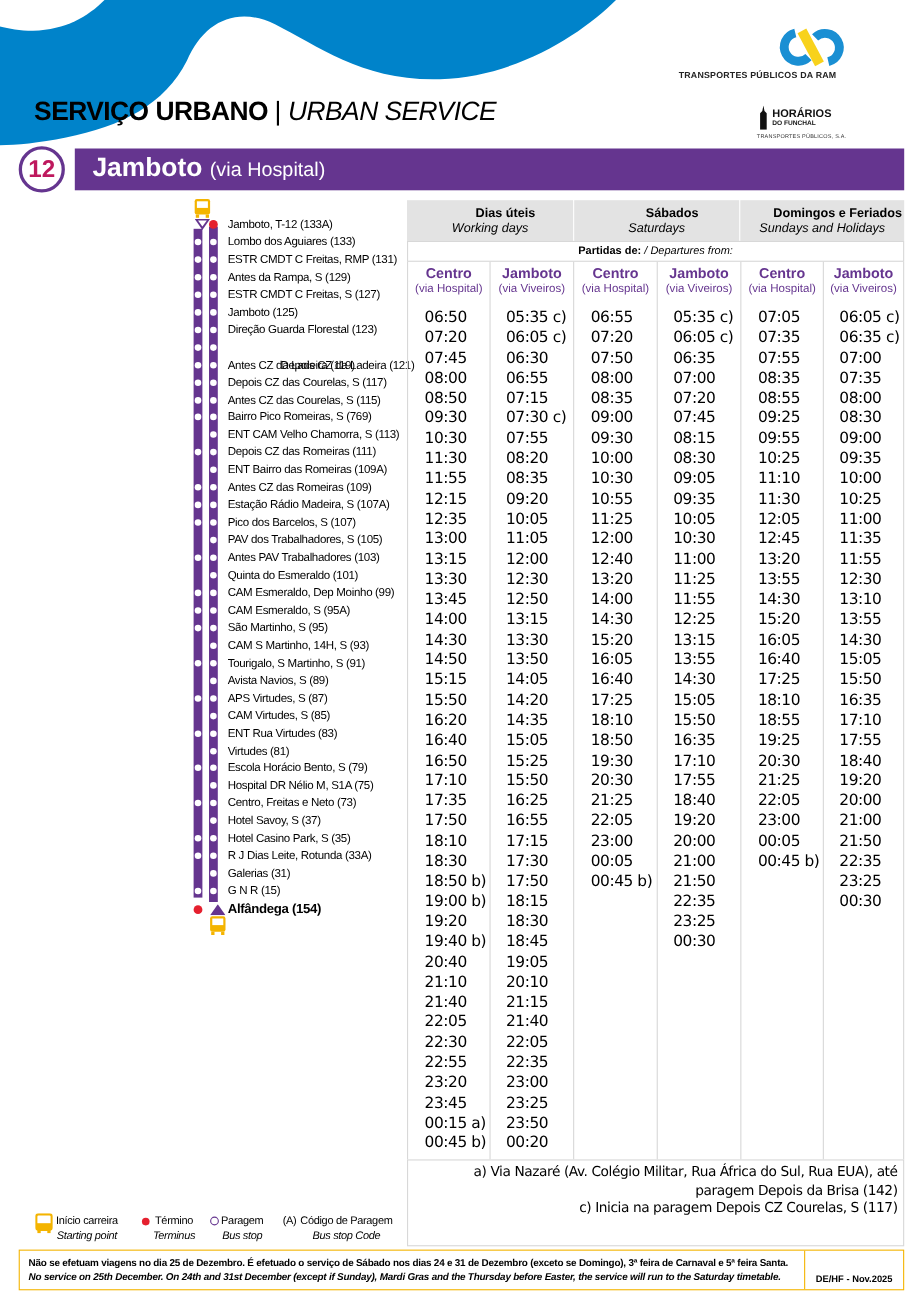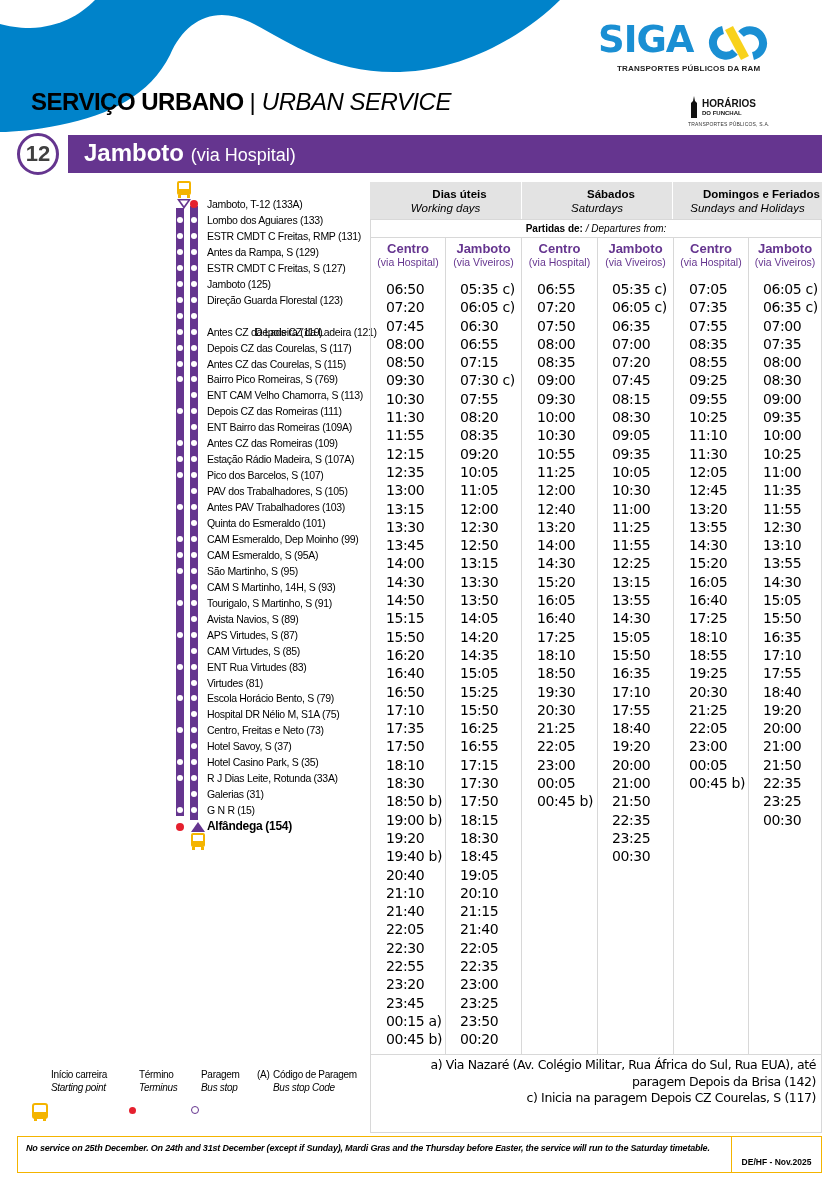--- a/index.html
+++ b/index.html
@@ -21,21 +21,21 @@
   .h-sub { position: absolute; left: 14px; top: 14px; font-size: 6px; font-weight: bold; color: #111; }
   .h-sub2 { position: absolute; left: 0; top: 25px; font-size: 5px; color: #333; letter-spacing: 0.2px; }
 
   .title-line { position: absolute; left: 31px; top: 88px; font-size: 24px; white-space: nowrap; font-family: "Liberation Sans", sans-serif; }
   .title-line .pt { font-weight: bold; letter-spacing: -0.5px; }
   .title-line .sep { margin: 0 6px; font-weight: normal; }
   .title-line .en { font-style: italic; letter-spacing: -0.5px; }
 
   
   .route-bar { position: absolute; left: 68px; top: 135px; width: 754px; height: 38px; background: #65358f; }
-  .route-circle { position: absolute; left: 17px; top: 133px; width: 42px; height: 42px; border: 3px solid #65358f; border-radius: 50%; background: #fff; box-sizing: border-box; text-align: center; line-height: 36px; color: #404040; font-weight: bold; font-size: 22px; }
+  .route-circle { position: absolute; left: 17px; top: 133px; width: 42px; height: 42px; border: 3px solid #65358f; border-radius: 50%; background: #fff; box-sizing: border-box; text-align: center; line-height: 36px; color: #be185d; font-weight: bold; font-size: 22px; }
   .route-name { position: absolute; left: 84px; top: 139px; color: #fff; font-size: 24px; font-weight: bold; white-space: nowrap; }
   .route-via { font-weight: normal; font-size: 18px; }
 
   
   .stops { position: absolute; left: 0; top: 0; }
   .stop-left, .stop-right { position: absolute; font-size: 10.5px; white-space: nowrap; line-height: 14px; letter-spacing: -0.3px; }
   .stop-right { left: 207px; }
   .stop-left.bold, .stop-right.bold { font-weight: bold; font-size: 12px; }
   .line-bar { position: absolute; width: 8px; background: #65358f; }
   .dot { position: absolute; width: 6px; height: 6px; border-radius: 50%; background: #fff; }
@@ -52,41 +52,40 @@
   .col { position: absolute; top: 56px; height: 1000px; border-left: 1px solid #d8d8d8; box-sizing: border-box; }
   .col-last { border-right: 1px solid #d8d8d8; }
   .col-head { text-align: center; color: #65358f; padding-top: 4px; }
   .col-head .dest { font-weight: bold; font-size: 13px; line-height: 14px; display: block; }
   .col-head .via { font-size: 10.5px; line-height: 13px; display: block; }
   .times { position: absolute; top: 42px; font-size: 14px; line-height: 18.3px; font-family: "DejaVu Sans", sans-serif; letter-spacing: -0.4px; }
 
   .notes { position: absolute; left: 370px; top: 1054px; width: 452px; height: 79px; border: 1px solid #d8d8d8; box-sizing: border-box; padding: 2px 5px; font-size: 12.5px; line-height: 16.5px; font-family: "DejaVu Sans", sans-serif; letter-spacing: -0.4px; text-align: right; }
 
   
-  .legend { position: absolute; top: 1068px; font-size: 10px; line-height: 13px; letter-spacing: -0.3px; }
+  .legend { position: absolute; top: 1104px; font-size: 10px; line-height: 13px; letter-spacing: -0.3px; text-align: center; }
   .legend .en { font-style: italic; display: block; }
   .legend .pt { display: block; }
 
   
   .footer { position: absolute; left: 17px; top: 1136px; width: 805px; height: 37px; border: 1px solid #f4b400; box-sizing: border-box; }
   .footer-text { position: absolute; left: 8px; top: 5px; font-size: 9px; line-height: 13px; letter-spacing: -0.2px; }
   .footer-text .pt { font-weight: bold; }
   .footer-text .en { font-style: italic; font-weight: bold; }
   .footer-code { position: absolute; right: 0; top: 0; width: 90px; height: 35px; border-left: 1px solid #f4b400; box-sizing: border-box; font-size: 8.5px; font-weight: bold; text-align: center; padding-top: 20px; }
 </style>
 </head>
 <body>
 
 <svg id="wave" viewBox="0 0 560 140">
   <path d="M0,0 L560,0 C530,30 470,70 400,72 C330,74 290,42 250,22 C215,5 185,20 170,55 C150,95 110,115 60,125 C35,130 15,132 0,132 Z" fill="#0083ca"></path>
   <path d="M0,0 L95,0 C80,15 60,27 30,28 C18,28 8,26 0,24 Z" fill="#ffffff"></path>
 </svg>
 
 <div class="siga">
-  <span class="siga-text">SIGA</span>
   <svg class="siga-mark" viewBox="0 0 66 38">
     <path d="M18,6 A13,13 0 1 0 30,28" fill="none" stroke="#1a8fd3" stroke-width="8"></path>
     <path d="M36,10 A13,13 0 1 1 48,32" fill="none" stroke="#1a8fd3" stroke-width="8"></path>
     <path d="M24,4 L40,34" stroke="#f8d21c" stroke-width="9"></path>
   </svg>
 </div>
 <div class="siga-sub">TRANSPORTES PÚBLICOS DA RAM</div>
 
 <div class="horarios">
   <svg class="h-icon" viewBox="0 0 12 22">
@@ -537,16 +536,17 @@
   </div>
   <span class="legend" style="left:257px">(A)</span>
   <div class="legend" style="left:273px">
     <span class="pt">Código de Paragem</span>
     <span class="en">Bus stop Code</span>
   </div>
 </div>
 
 <div class="footer">
   <div class="footer-text">
+    <div class="pt">Não se efetuam viagens no dia 25 de Dezembro. É efetuado o serviço de Sábado nos dias 24 e 31 de Dezembro (exceto se Domingo), 3ª feira de Carnaval e 5ª feira Santa.</div>
     <div class="en">No service on 25th December. On 24th and 31st December (except if Sunday), Mardi Gras and the Thursday before Easter, the service will run to the Saturday timetable.</div>
   </div>
   <div class="footer-code">DE/HF - Nov.2025</div>
 </div>
 
 </body></html>

